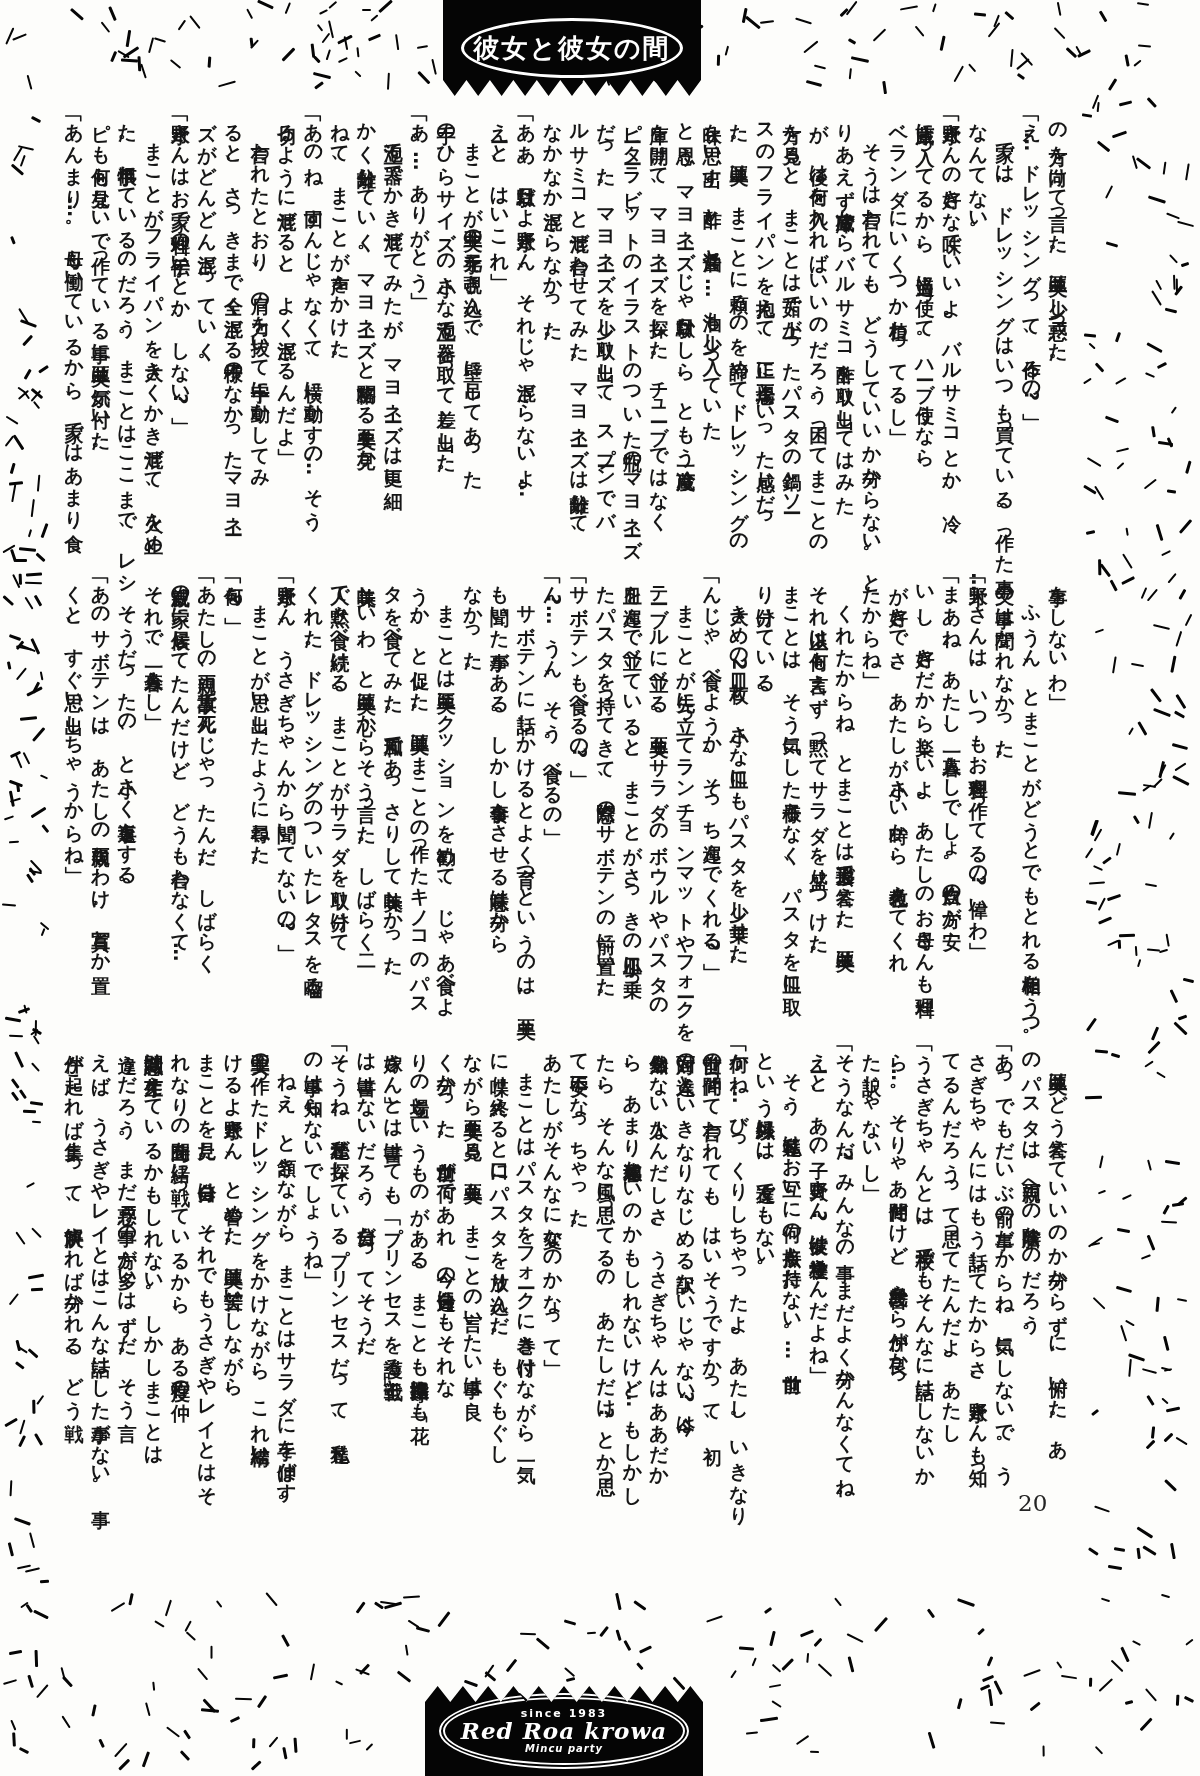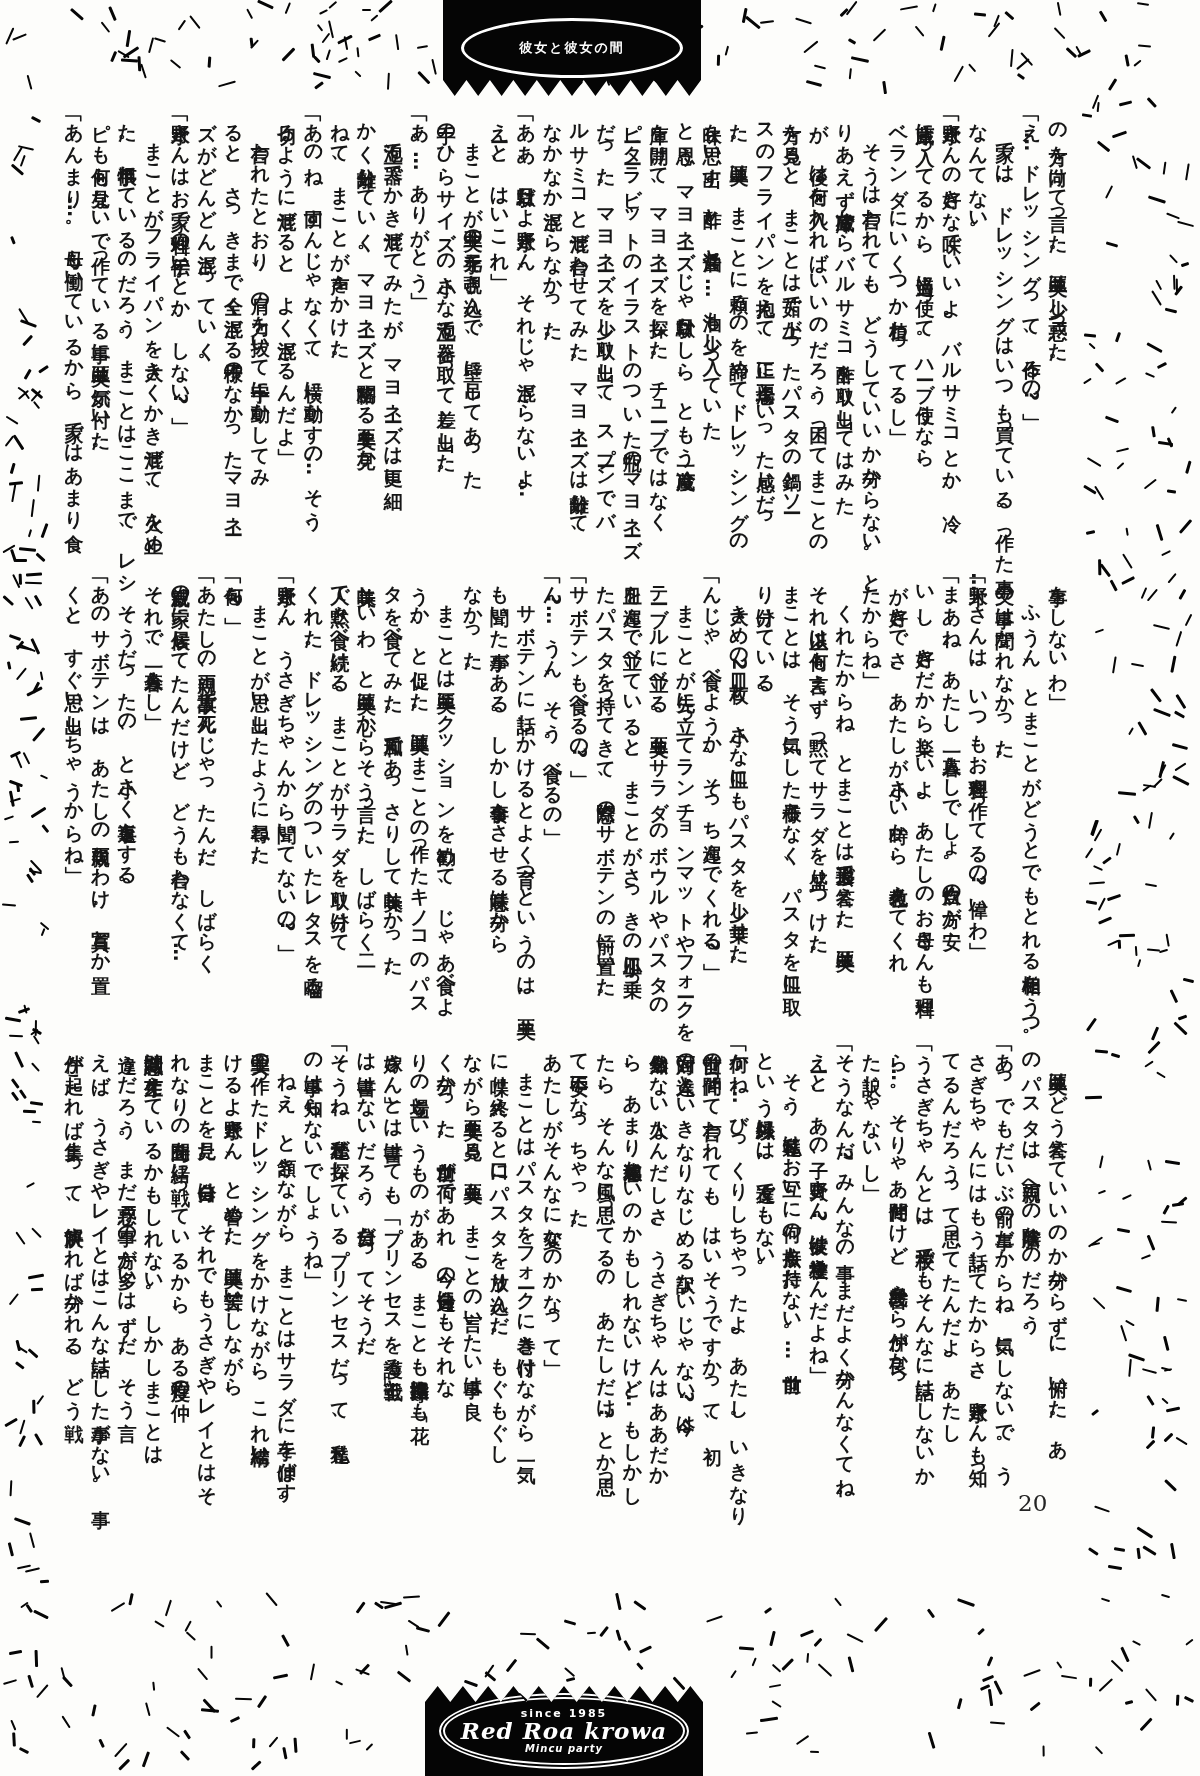--- a/index.html
+++ b/index.html
@@ -11,21 +11,21 @@
           color:#161616;white-space:pre;z-index:1;}
   .b1{top:110px;height:458px;}
   .b2{top:572px;height:460px;}
   .b3{top:1040px;height:468px;}
   .tblock div{margin:0;}
   
   .banner{position:absolute;background:#050505;display:flex;align-items:center;justify-content:center;z-index:3;}
   .banner.top{left:443px;top:0;width:258px;height:96px;}
   .ellipse{width:216px;height:54px;border:3px solid #fff;border-radius:50%;
            display:flex;align-items:center;justify-content:center;}
-  .ellipse span{color:#fff;font-weight:bold;font-size:13px;letter-spacing:2px;}
+  .ellipse span{color:#fff;font-weight:bold;font-size:26px;letter-spacing:2px;}
   
   .banner.bottom{left:425px;top:1686px;width:278px;height:90px;}
   .oval-outer{width:242px;height:68px;border:2px solid #fff;border-radius:50%;padding:2px;
               display:flex;align-items:stretch;justify-content:stretch;}
   .oval-inner{flex:1;border:2px solid #fff;border-radius:50%;color:#fff;
               display:flex;flex-direction:column;align-items:center;justify-content:center;line-height:1.05;}
   .since{font-size:11px;font-weight:bold;letter-spacing:2px;}
   .party{font-family:"DejaVu Serif","Liberation Serif",serif;font-style:italic;font-weight:bold;
          font-size:23px;letter-spacing:1px;}
   .credit{font-size:10px;font-weight:bold;font-style:italic;letter-spacing:1px;}
@@ -582,20 +582,20 @@
 
   <div class="tblock b1"><div>の方を向けて言った。亜美は少し戸惑った。</div><div>「え…ドレッシングって、作るの?」</div><div>　家では、ドレッシングはいつも買っている。作った事</div><div>なんてない。</div><div>「水野さんの好きな味でいいよ。バルサミコとか、冷</div><div>蔵庫に入ってるから、適当に使って。ハーブ使うなら、</div><div>ベランダにいくつか植わってるし」</div><div>　そうは言われても、どうしていいか分からない。と</div><div>りあえず冷蔵庫からバルサミコ酢を取り出してはみた</div><div>が、後は何を入れればいいのだろう。困ってまことの</div><div>方を見ると、まことは茹で上がったパスタの鍋とソー</div><div>スのフライパンを抱えて、正に正念場といった感じだっ</div><div>た。亜美は、まことに頼るのを諦めてドレッシングの</div><div>味を思い出す。酢と、醤油と、…油も少し入っていた</div><div>と思う。マヨネーズじゃ駄目かしら、ともう一度冷蔵</div><div>庫を開けて、マヨネーズを探した。チューブではなく</div><div>ピーターラビットのイラストのついた瓶のマヨネーズ</div><div>だった。マヨネーズを少し取り出して、スプーンでバ</div><div>ルサミコと混ぜ合わせてみた。マヨネーズは分離して、</div><div>なかなか混ざらなかった。</div><div>「ああ、駄目だよ水野さん、それじゃ混ざらないよ…</div><div>えーと、はいこれ」</div><div>　まことが亜美の手元を覗き込んで、壁に吊してあった</div><div>手のひらサイズの小さな泡立て器を取って差し出した。</div><div>「あ、…ありがとう」</div><div>　泡立て器でかき混ぜてみたが、マヨネーズは更に細</div><div>かく分離していく。マヨネーズと格闘する亜美を見か</div><div>ねて、まことが声をかけた。</div><div>「あのね、回すんじゃなくて、横に動かすの…そう、</div><div>切るように混ぜると、よく混ざるんだよ」</div><div>　言われたとおり、肩の力を抜いて十字に動かしてみ</div><div>ると、さっきまで全く混ざる様子のなかったマヨネー</div><div>ズがどんどん混ざっていく。</div><div>「水野さんはお家で料理の手伝いとか、しない?」</div><div>　まことがフライパンを大きくかき混ぜて、火を止め</div><div>た。手慣れているのだろう。まことはここまで、レシ</div><div>ピも何も見ないで作っている事に亜美は気が付いた。</div><div>「あんまり…。母も働いているから、家ではあまり食</div></div>
   <div class="tblock b2"><div>事をしないわ」</div><div>　ふうん、とまことがどうとでもとれる相槌をうつ。</div><div>父の事は聞かれなかった。</div><div>「木野…さんは、いつもお料理を作ってるの?偉いわ」</div><div>「まあね。あたし、一人暮らしでしょ。自炊の方が安</div><div>いし、好きだから楽しいよ。あたしのお母さんも料理</div><div>が好きでさ、あたしが小さい時から、色々教えてくれ</div><div>たからね」</div><div>　くれたからね、とまことは過去形で答えた。亜美は</div><div>それ以上は何も言えず、黙ってサラダを盛りつけた。</div><div>まことは、そう気にした様子もなく、パスタを皿に取</div><div>り分けている。</div><div>　大きめの皿2枚と、小さな皿にもパスタを少し乗せた。</div><div>「んじゃ、食べようか。そっち運んでくれる?」</div><div>　まことが先に立ってランチョンマットやフォークを</div><div>テーブルに並べる。亜美もサラダのボウルやパスタの</div><div>皿を運んで並べていると、まことがさっきの小皿に乗っ</div><div>たパスタを持ってきて、窓際のサボテンの前に置いた。</div><div>「サボテンも食べるの?」</div><div>「ん?…うん、そう。食べるの」</div><div>　サボテンに話しかけるとよく育つというのは、亜美</div><div>も聞いた事がある。しかし食事をさせる意味は分から</div><div>なかった。</div><div>　まことは亜美にクッションを勧めて、じゃあ食べよ</div><div>うか、と促した。亜美はまことの作ったキノコのパス</div><div>タを食べてみた。和風であっさりして美味しかった。</div><div>美味しいわ、と亜美は心からそう言った。しばらく二</div><div>人で黙々と食べ続ける。まことがサラダを取り分けて</div><div>くれた。ドレッシングのついたレタスを囓る。</div><div>「水野さん、うさぎちゃんから聞いてないの?」</div><div>　まことが思い出したように尋ねた。</div><div>「何を?」</div><div>「あたしの両親、事故で死んじゃったんだ。しばらく</div><div>親戚の家に居候してたんだけど、どうも合わなくて…</div><div>それで、今一人暮らし」</div><div>　そうだったの、と小さく返事をする。</div><div>「あのサボテンは、あたしの両親なわけ。写真とか置</div><div>くと、すぐ思い出しちゃうからね」</div></div>
   <div class="tblock b3"><div>　亜美はどう答えていいのか分からずに、俯いた。あ</div><div>のパスタは、両親への陰膳なのだろう。</div><div>「あっでもだいぶ前の事だからね。気にしないで。う</div><div>さぎちゃんにはもう話してたからさ、水野さんも知っ</div><div>てるんだろうって思ってたんだよ、あたし</div><div>「うさぎちゃんとは、学校でもそんなに話はしないか</div><div>ら…。そりゃあ仲間だけど、元々普段から仲が良かっ</div><div>た訳じゃないし」</div><div>「そうなんだ?みんなの事、まだよく分かんなくてね。</div><div>えーと、あの子、火野さん?彼女は学校違うんだよね」</div><div>　そう。私達はお互いに何の接点も持たない。…前世</div><div>という縁以外には。友達でもない。</div><div>「何かね…びっくりしちゃったよ。あたし。いきなり</div><div>前世の仲間って言われても、はいそうですかって、初</div><div>対面の人達といきなりなじめる訳ないじゃない?今は</div><div>全然知らない人なんだしさ。うさぎちゃんはああだか</div><div>ら、あまり違和感ないのかもしれないけど…もしかし</div><div>たら、そんな風に思ってるの、あたしだけ?とか思っ</div><div>て不安になっちゃった。</div><div>あたしがそんなに変なのかなって」</div><div>　まことはパスタをフォークに巻き付けながら、一気</div><div>に喋り終えると口にパスタを放り込んだ。もぐもぐし</div><div>ながら亜美を見る。亜美も、まことの言いたい事は良</div><div>く分かった。前世が何であれ、今の自分達にもそれな</div><div>りの立場というものがある。まことも進路指導にも「花</div><div>嫁さん」とは書けても、「プリンセスを護る戦士」と</div><div>は書けないだろう。自分だってそうだ。</div><div>「そうね。私達が探しているプリンセスだって、私達</div><div>の事は知らないでしょうね」</div><div>　ねえ、と頷きながら、まことはサラダに手を伸ばす。</div><div>亜美の作ったドレッシングをかけながら、これ結構い</div><div>けるよ水野さん、と誉めた。亜美は苦笑いしながら、</div><div>まことを見た。自分は、それでもうさぎやレイとはそ</div><div>れなりの時間を一緒に戦っているから、ある程度の仲</div><div>間意識は芽生えているかもしれない。しかしまことは</div><div>違うだろう。まだ戸惑う事の方が多いはずだ。そう言</div><div>えば、うさぎやレイとはこんな話はした事がない。事</div><div>件が起これば集まって、解決すれば分かれる。どう戦</div></div>
 
   <div class="pagenum">20</div>
 
   <div class="banner bottom" id="bottomBanner" style="clip-path: polygon(0px 16px, 12.6364px 0px, 25.2727px 16px, 37.9091px 0px, 50.5455px 16px, 63.1818px 0px, 75.8182px 16px, 88.4545px 0px, 101.091px 16px, 113.727px 0px, 126.364px 16px, 139px 0px, 151.636px 16px, 164.273px 0px, 176.909px 16px, 189.545px 0px, 202.182px 16px, 214.818px 0px, 227.455px 16px, 240.091px 0px, 252.727px 16px, 265.364px 0px, 278px 16px, 278px 90px, 0px 90px);">
     <div class="oval-outer">
       <div class="oval-inner">
-        <div class="since">since 1985</div>
+        <div class="since">since 1983</div>
         <div class="party">Red Roa krowa</div>
         <div class="credit">Mincu party</div>
       </div>
     </div>
   </div>
 
 </div>
 
 </body></html>

